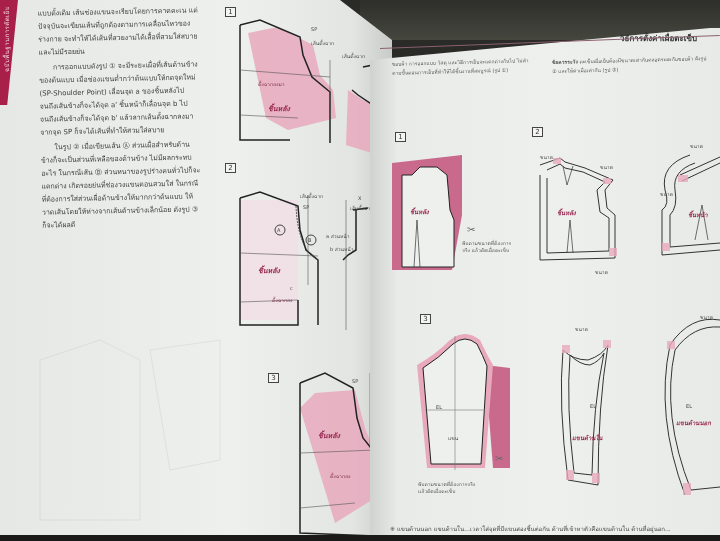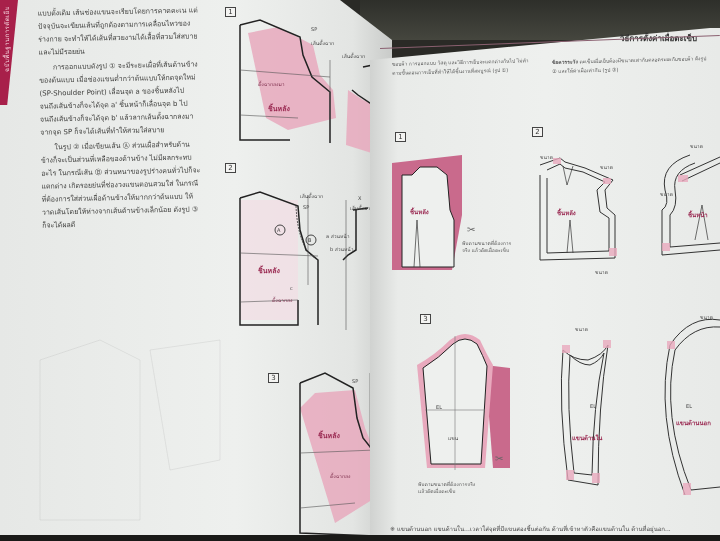--- a/index.html
+++ b/index.html
@@ -32,21 +32,21 @@
 
     
     .page-right { position: absolute; left: 370px; top: 20px; width: 350px; height: 517px;
       background: linear-gradient(90deg,#d0d2d0 0%,#e9ebe9 8%,#eef0ee 50%,#e8eae8 100%);
       clip-path: polygon(0 40px, 340px 8px, 350px 8px, 350px 517px, 0 517px); }
     .rp-header { position: absolute; left: 620px; top: 32px; font-size: 8px; font-weight: bold; color:#333; }
     .rp-rule { position:absolute; left:380px; top:48px; width:340px; height:1px; background:#8a6070; transform: rotate(-2.2deg); transform-origin:left; }
     .rp-intro { position:absolute; font-size:5px; line-height:9px; color:#555; }
 
     .caption { position:absolute; font-size:5px; color:#555; line-height:7px; }
-    .label-pink { position:absolute; font-size:7px; font-weight:bold; color:#9a2a52; }
+    .label-pink { position:absolute; font-size:7px; font-weight:bold; color:#9a2a52;font-style:italic; }
     .label-small { position:absolute; font-size:5px; color:#444; }
     .bottom-note { position:absolute; left:390px; top:524px; font-size:6px; color:#444; white-space:nowrap; }
     svg { position:absolute; overflow: visible; }
   </style>
 </head>
 <body>
 
 <div class="scene">
   <div class="bg-top"></div>
 

